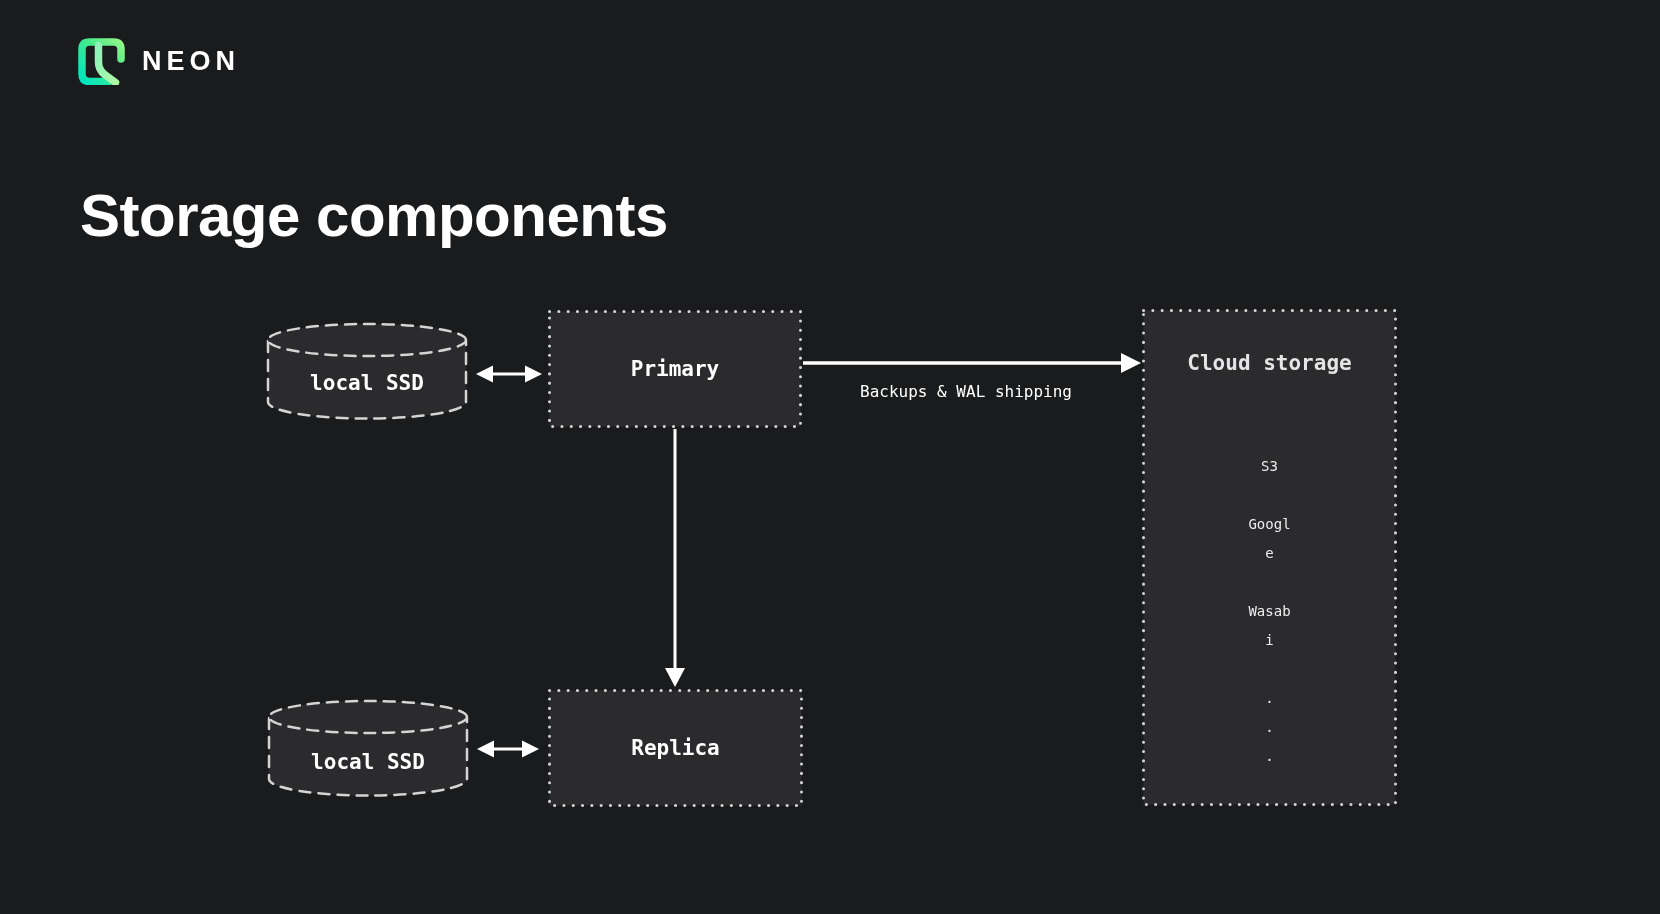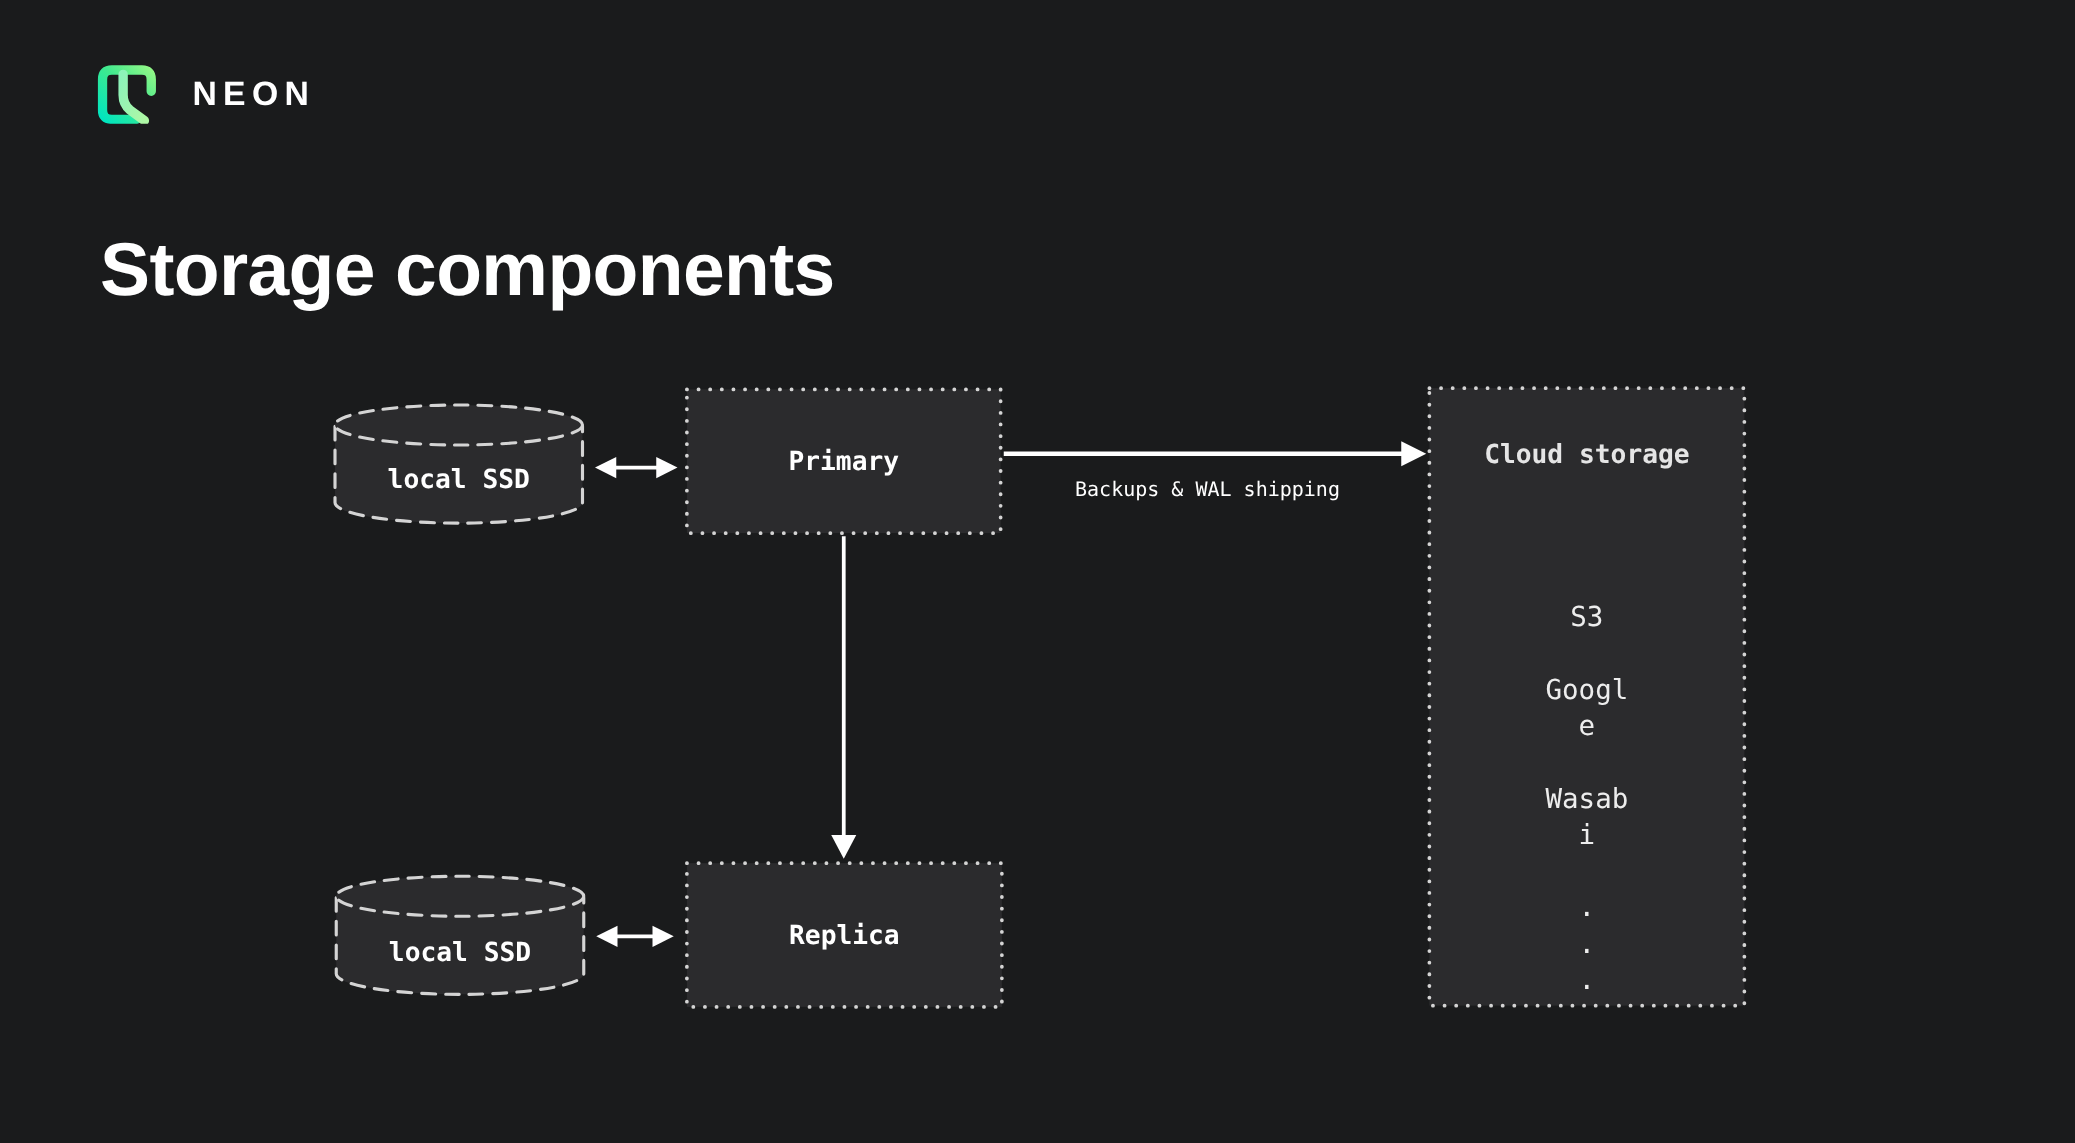--- a/index.html
+++ b/index.html
@@ -9,22 +9,22 @@
     width: 1660px;
     height: 914px;
     background: #1a1b1c;
     overflow: hidden;
     font-family: "DejaVu Sans Mono", monospace;
   }
 
   
   .brand {
     position: absolute;
-    left: 78px; top: 52px;
-    display: flex; align-items: center; gap: 29px;
+    left: 78px; top: 38px;
+    display: flex; align-items: center; gap: 17px;
   }
   .logo-svg { width: 47px; height: 47px; display: block; }
   .wordmark {
     font-family: "Liberation Sans", sans-serif;
     font-weight: 700;
     font-size: 27px;
     letter-spacing: 5px;
     color: #ffffff;
   }
 
@@ -68,27 +68,26 @@
     font-weight: bold; font-size: 21px; line-height: 26px;
     color: #e5e5e5; text-align: center;
   }
   .cloud-items-wrap {
     position: absolute;
     left: 1142px; top: 452px; width: 255px;
     display: flex; justify-content: center;
   }
   .cloud-items {
     width: 5ch;
-    font-size: 22px;
+    font-size: 14px;
     line-height: 29px;
     color: #ededed;
     white-space: pre-wrap;
     word-break: break-all;
     text-align: center;
-    margin-top: 28px;
   }
   .edge-label {
     position: absolute;
     left: 846px; top: 378px; width: 240px;
     font-weight: normal; font-size: 16px; line-height: 27px;
     color: #ffffff; text-align: center;
   }
 </style>
 </head>
 <body>

